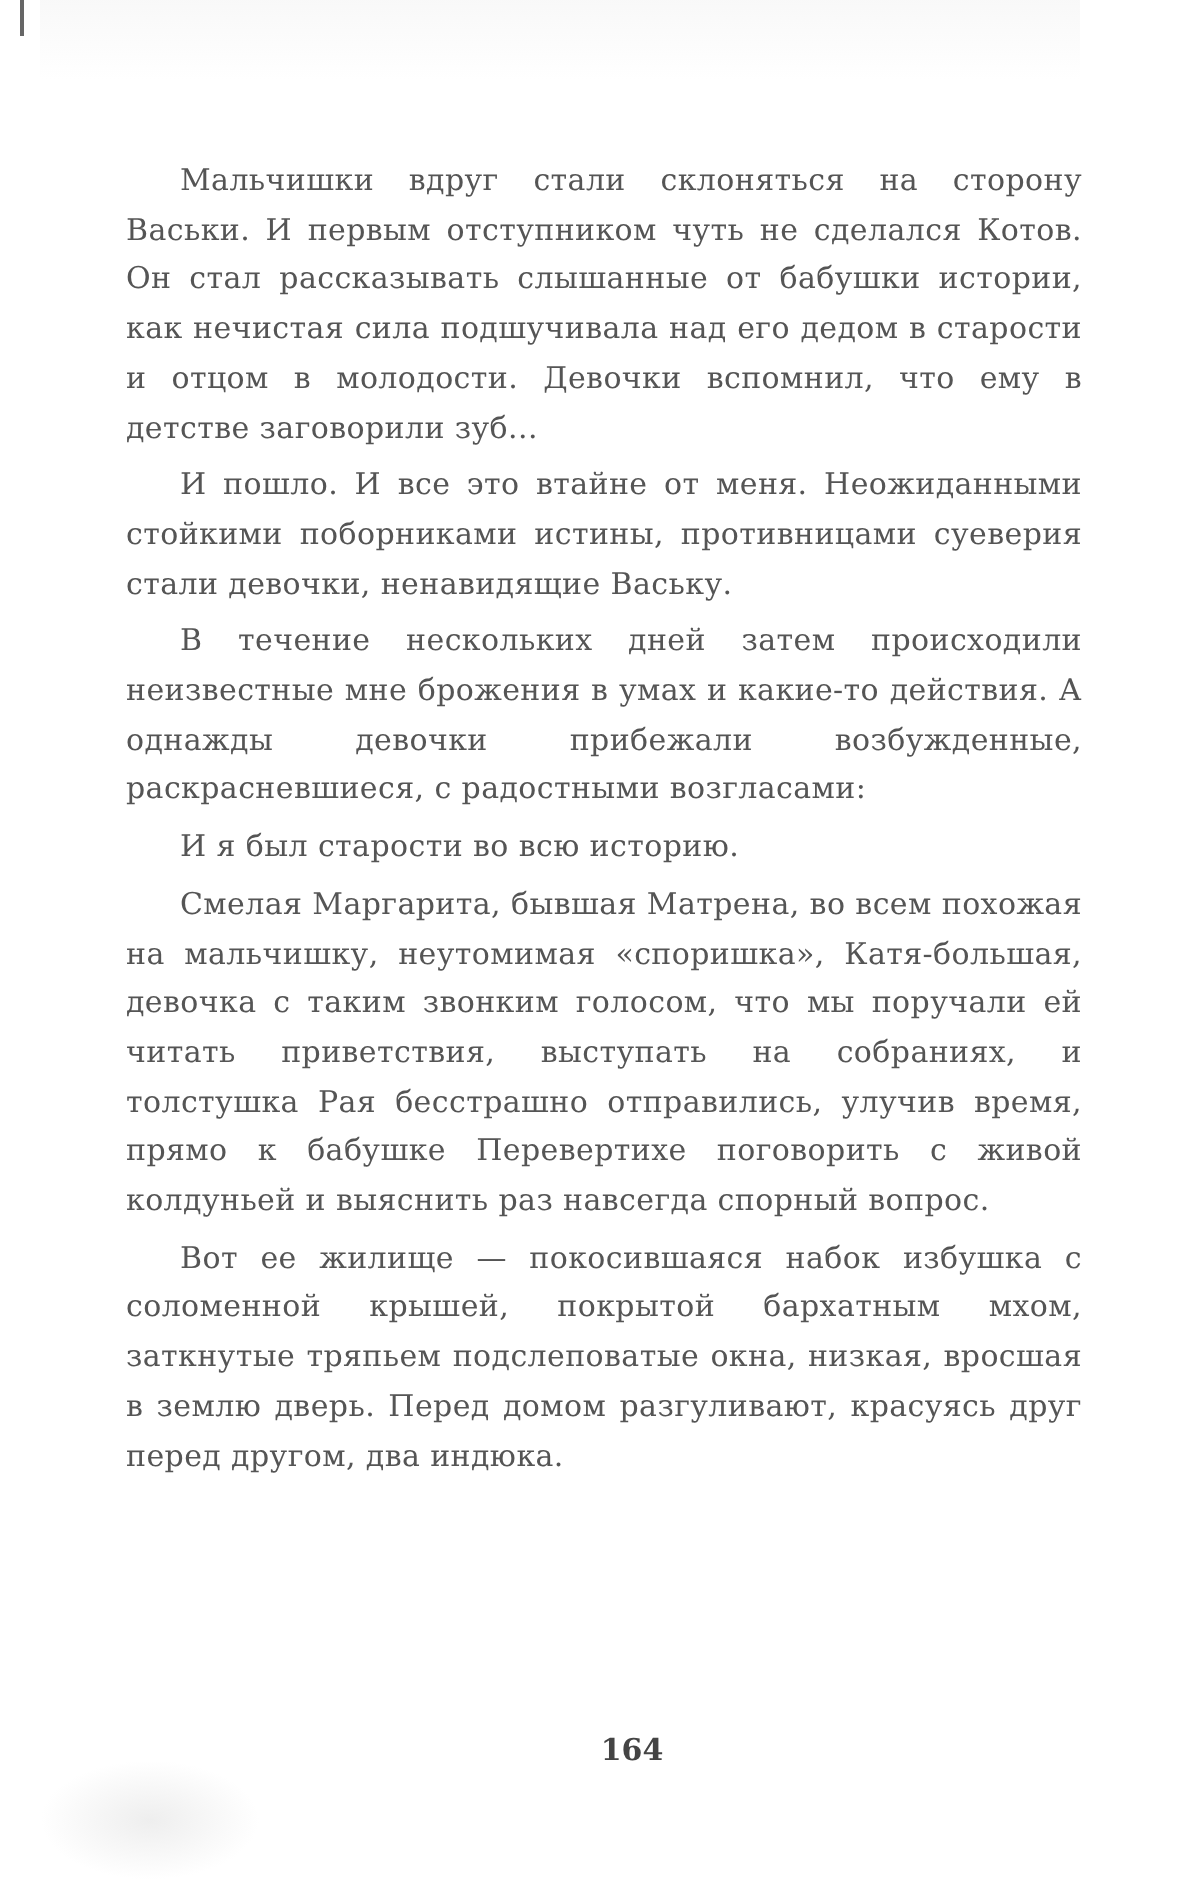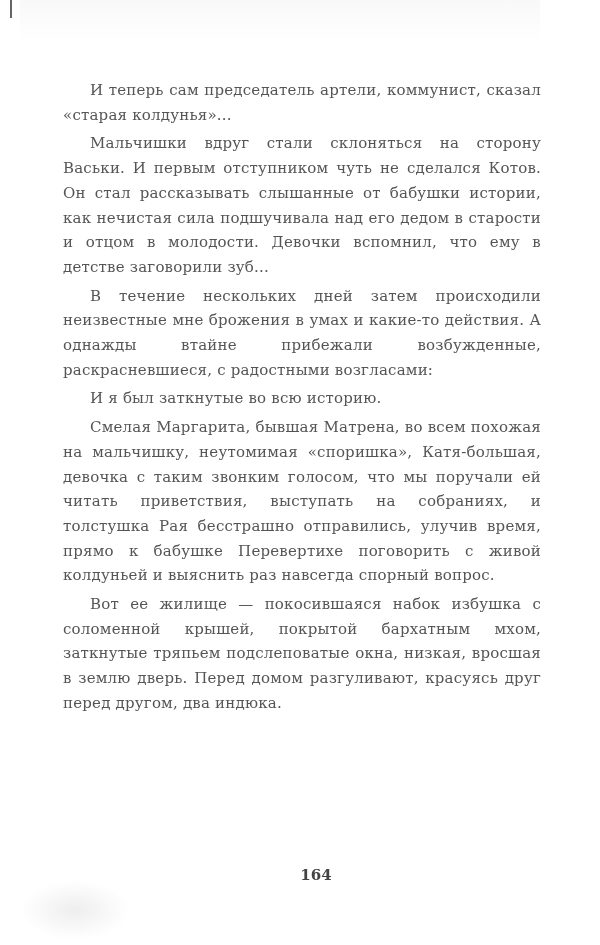--- a/index.html
+++ b/index.html
@@ -17,21 +17,21 @@
   .page-number { position: absolute; left: 16px; top: 866px; width: 600px; text-align: center; font-size: 15px; font-weight: bold; color: #444; }
 </style>
 </head>
 <body>
 
 <div class="margin-mark"></div>
 <div class="top-shade"></div>
 <div class="bottom-shade"></div>
 
 <div class="page-text">
-  <p class="para">И теперь сам председатель артели, коммунист, сказал «старая колдунья»...</p>
   <p class="para">Мальчишки вдруг стали склоняться на сторону Васьки. И первым отступником чуть не сделался Котов. Он стал рассказывать слышанные от бабушки истории, как нечистая сила подшучивала над его дедом в старости и отцом в молодости. Девочки вспомнил, что ему в детстве заговорили зуб...</p>
-  <p class="para">В течение нескольких дней затем происходили неизвестные мне брожения в умах и какие-то действия. А однажды втайне прибежали возбужденные, раскрасневшиеся, с радостными возгласами:</p>
-  <p class="para">И я был заткнутые во всю историю.</p>
+  <p class="para">И пошло. И все это втайне от меня. Неожиданными стойкими поборниками истины, противницами суеверия стали девочки, ненавидящие Ваську.</p>
+  <p class="para">В течение нескольких дней затем происходили неизвестные мне брожения в умах и какие-то действия. А однажды девочки прибежали возбужденные, раскрасневшиеся, с радостными возгласами:</p>
+  <p class="para">И я был старости во всю историю.</p>
   <p class="para">Смелая Маргарита, бывшая Матрена, во всем похожая на мальчишку, неутомимая «споришка», Катя-большая, девочка с таким звонким голосом, что мы поручали ей читать приветствия, выступать на собраниях, и толстушка Рая бесстрашно отправились, улучив время, прямо к бабушке Перевертихе поговорить с живой колдуньей и выяснить раз навсегда спорный вопрос.</p>
   <p class="para">Вот ее жилище — покосившаяся набок избушка с соломенной крышей, покрытой бархатным мхом, заткнутые тряпьем подслеповатые окна, низкая, вросшая в землю дверь. Перед домом разгуливают, красуясь друг перед другом, два индюка.</p>
 </div>
 
 <div class="page-number">164</div>
 
 </body></html>

